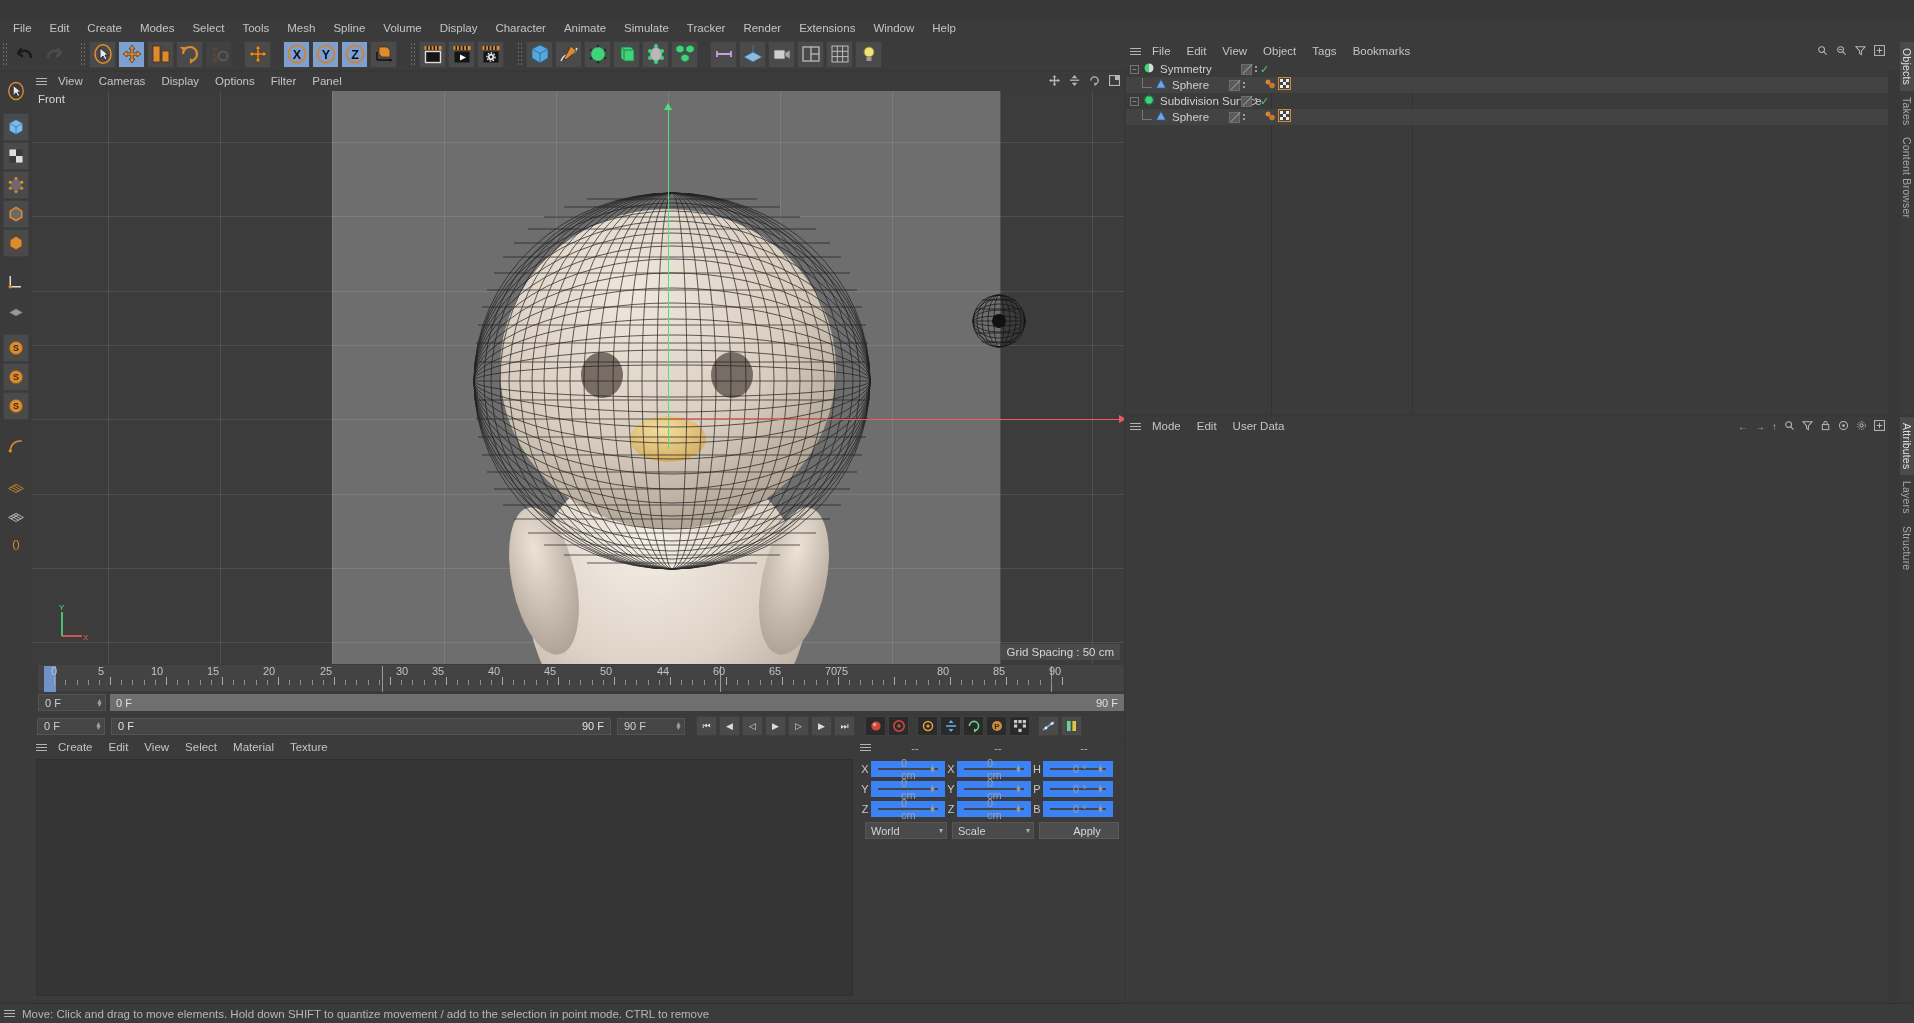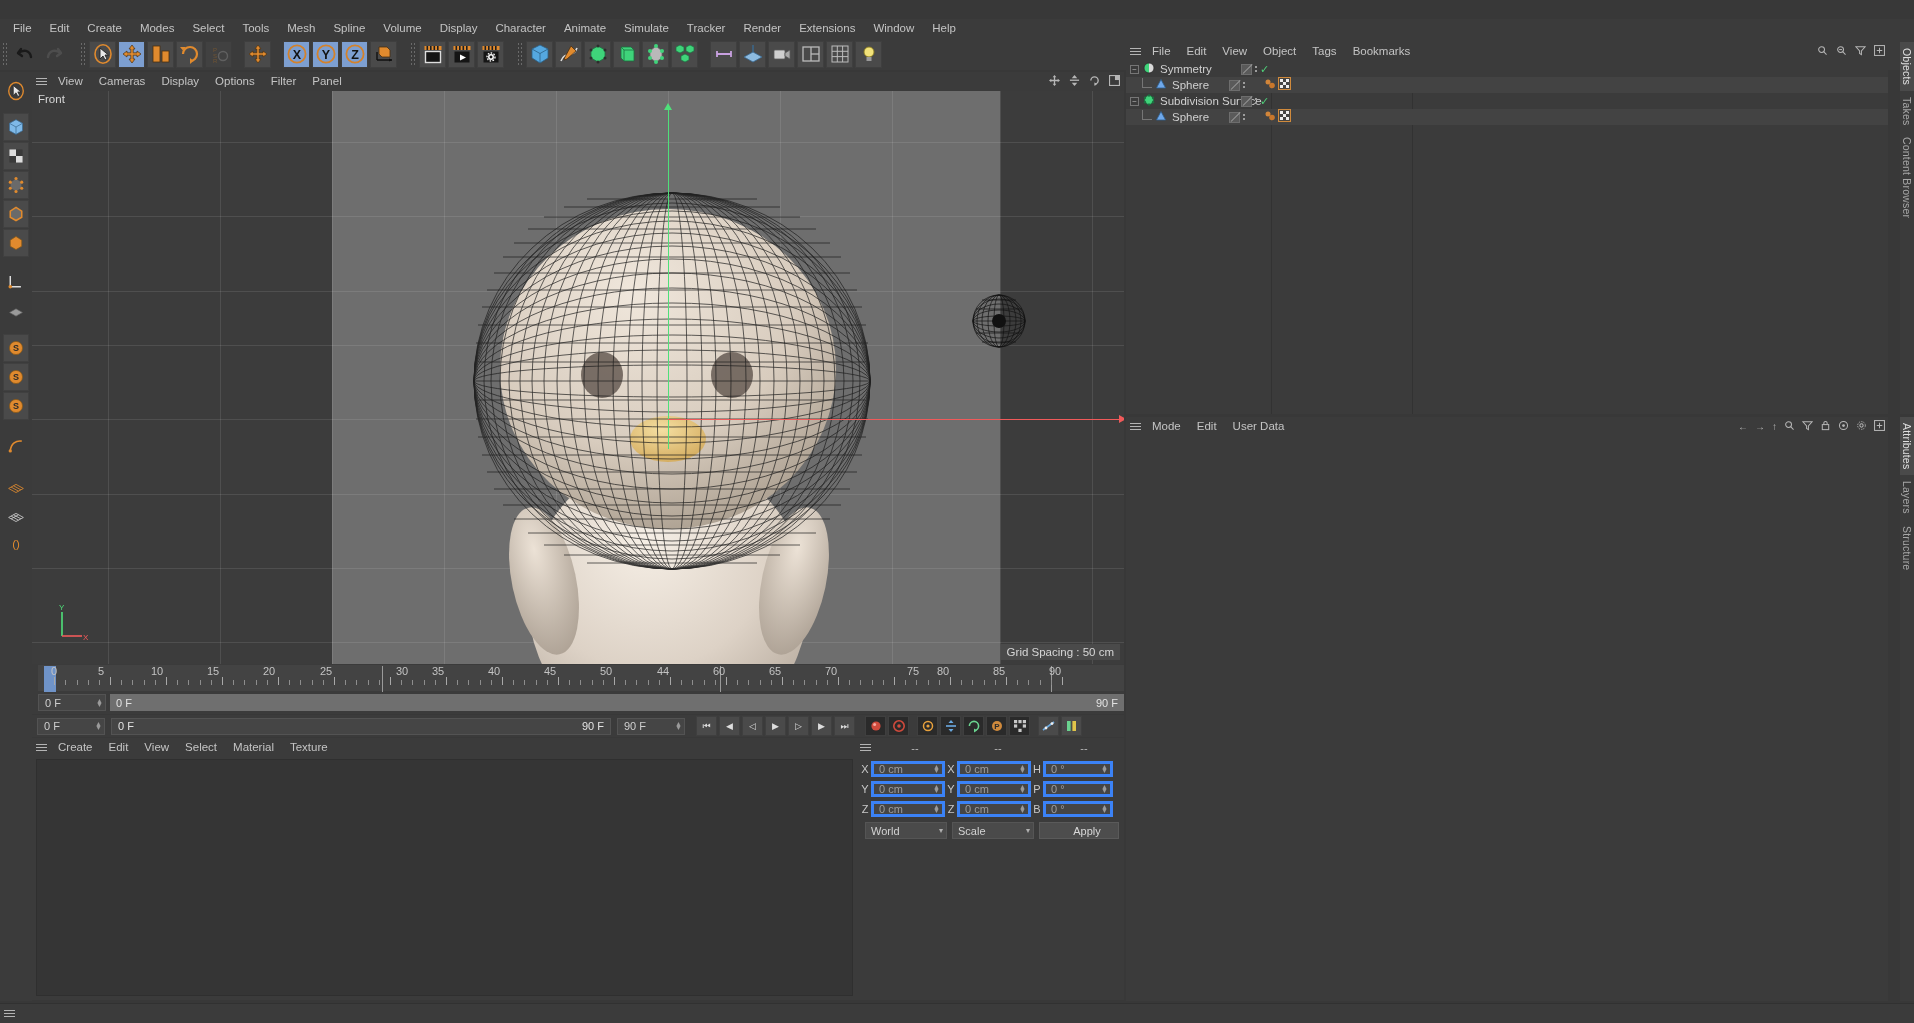--- a/index.html
+++ b/index.html
@@ -140,22 +140,22 @@
 
   
   .coordpanel { position:absolute; left:857px; top:738px; width:267px; height:262px; background:#3b3b3b; }
   .coord-menubar { height:19px; display:flex; align-items:center; }
   .coord-cols { display:flex; align-items:center; padding-left:4px; gap:0; }
   .coord-cols .cc { font-size:11px; color:#b8b8b8; text-align:center; }
   .coord-grid { position:absolute; left:0; top:22px; width:267px; }
   .crow { display:flex; align-items:center; height:18px; margin-bottom:2px; padding-left:2px; }
   .clabel { width:12px; font-size:11px; color:#c8c8c8; text-align:center; flex:0 0 12px; }
   .cfield {
-    background:#454545; border:3px solid #3b82f6; height:16px; width:74px;
-    display:flex; align-items:center; padding:0 2px 0 5px; font-size:11px; color:#9e9e9e;
+    background:#454545; border:7px solid #3b82f6; height:16px; width:74px;
+    display:flex; align-items:center; padding:0 2px 0 23px; font-size:11px; color:#9e9e9e;
   }
   .cfield.small { width:70px; }
   .crow2 { display:flex; align-items:center; gap:5px; padding-left:8px; margin-top:4px; }
   .applybtn {
     background:#4d4d4d; border:1px solid #5a5a5a; height:17px; width:80px;
     display:flex; align-items:center; justify-content:center; font-size:11px; color:#d8d8d8;padding-left:16px;
   }
 
   
   .statusbar {
@@ -810,21 +810,21 @@
       <div class="tl-num" style="left:288px">25</div>
       <div class="tl-num" style="left:364px">30</div>
       <div class="tl-num" style="left:400px">35</div>
       <div class="tl-num" style="left:456px">40</div>
       <div class="tl-num" style="left:512px">45</div>
       <div class="tl-num" style="left:568px">50</div>
       <div class="tl-num" style="left:625px">44</div>
       <div class="tl-num" style="left:681px">60</div>
       <div class="tl-num" style="left:737px">65</div>
       <div class="tl-num" style="left:793px">70</div>
-      <div class="tl-num" style="left:875px">75</div>
+      <div class="tl-num" style="left:804px">75</div>
       <div class="tl-num" style="left:905px">80</div>
       <div class="tl-num" style="left:961px">85</div>
       <div class="tl-num" style="left:1017px">90</div>
       <div class="tl-tick maj" style="left:16px"></div>
         <div class="tl-tick" style="left:27px"></div>
         <div class="tl-tick" style="left:39px"></div>
         <div class="tl-tick" style="left:50px"></div>
         <div class="tl-tick" style="left:61px"></div>
       <div class="tl-tick maj" style="left:72px"></div>
         <div class="tl-tick" style="left:83px"></div>
@@ -1364,15 +1364,16 @@
     <div class="vtab">Layers</div>
     <div class="vtab">Structure</div>
   </div>
 
   <div class="statusbar">
     <div class="hamb">
         <i></i>
         <i></i>
         <i></i>
       </div>
+    <div class="txt">Move: Click and drag to move elements. Hold down SHIFT to quantize movement / add to the selection in point mode. CTRL to remove</div>
   </div>
 
 </div>
 
 </body></html>

